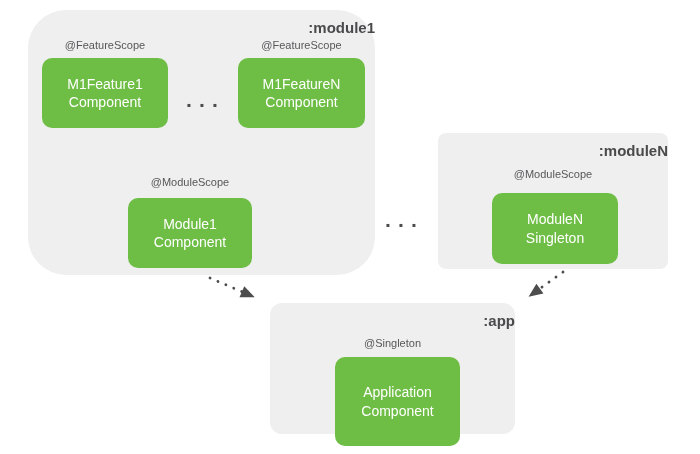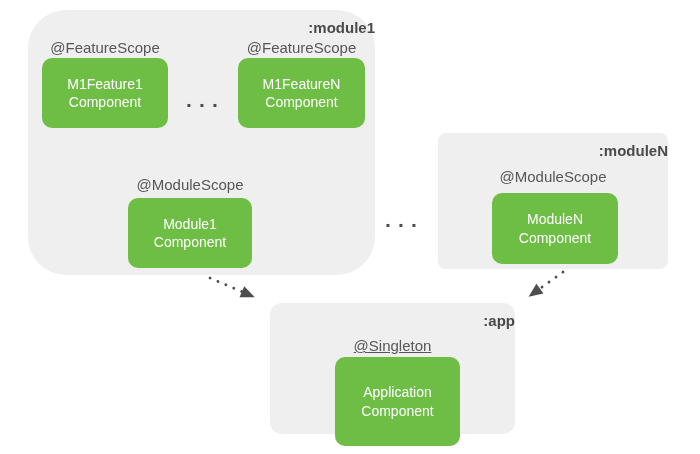--- a/index.html
+++ b/index.html
@@ -11,21 +11,21 @@
   .dotline{stroke:#4d4d4d;stroke-width:2.8;stroke-dasharray:0.1 8.5;stroke-linecap:round;fill:none;}
   .container{position:absolute;background:#efefef;}
   .c-module1{left:28px;top:10px;width:347px;height:265px;border-radius:38px;}
   .c-moduleN{left:438px;top:133px;width:230px;height:136px;border-radius:8px;}
   .c-app{left:270px;top:303px;width:245px;height:131px;border-radius:12px;}
   .ctitle{
     position:absolute;left:0;right:0;text-align:right;
     font-weight:bold;font-size:15px;color:#4a4a4c;
   }
   .scope{
-    position:absolute;text-align:center;font-size:15px;color:#57575a;white-space:nowrap;
+    position:absolute;text-align:center;font-size:11px;color:#57575a;white-space:nowrap;
   }
   .gbox{
     position:absolute;background:#6ebe45;border-radius:10px;color:#ffffff;
     font-size:14px;line-height:1.32;display:flex;align-items:center;justify-content:center;
     text-align:center;padding:12px 12px;box-sizing:border-box;
   }
   .dots{
     position:absolute;color:#4c4c4e;font-size:21px;font-weight:bold;
     letter-spacing:6px;line-height:1;white-space:nowrap;
   }
@@ -60,22 +60,22 @@
 
     <div class="scope" style="left:100px;width:124px;top:166px;">@ModuleScope</div>
     <div class="gbox" style="left:100px;top:188px;width:124px;height:70px;">Module1 Component</div>
   </div>
 
   <div class="dots" style="left:385px;top:214px;">···</div>
 
   <div class="container c-moduleN">
     <div class="ctitle" style="top:9px;">:moduleN</div>
     <div class="scope" style="left:52px;width:126px;top:35px;">@ModuleScope</div>
-    <div class="gbox" style="left:54px;top:60px;width:126px;height:71px;">ModuleN Component</div>
+    <div class="gbox" style="left:54px;top:60px;width:126px;height:71px;">ModuleN Singleton</div>
   </div>
 
   <div class="container c-app">
     <div class="ctitle" style="top:9px;">:app</div>
-    <div class="scope" style="left:60px;width:125px;top:34px;text-decoration:underline;">@Singleton</div>
+    <div class="scope" style="left:60px;width:125px;top:34px;">@Singleton</div>
     <div class="gbox" style="left:65px;top:54px;width:125px;height:89px;">Application Component</div>
   </div>
 
 </div>
 
 </body></html>

